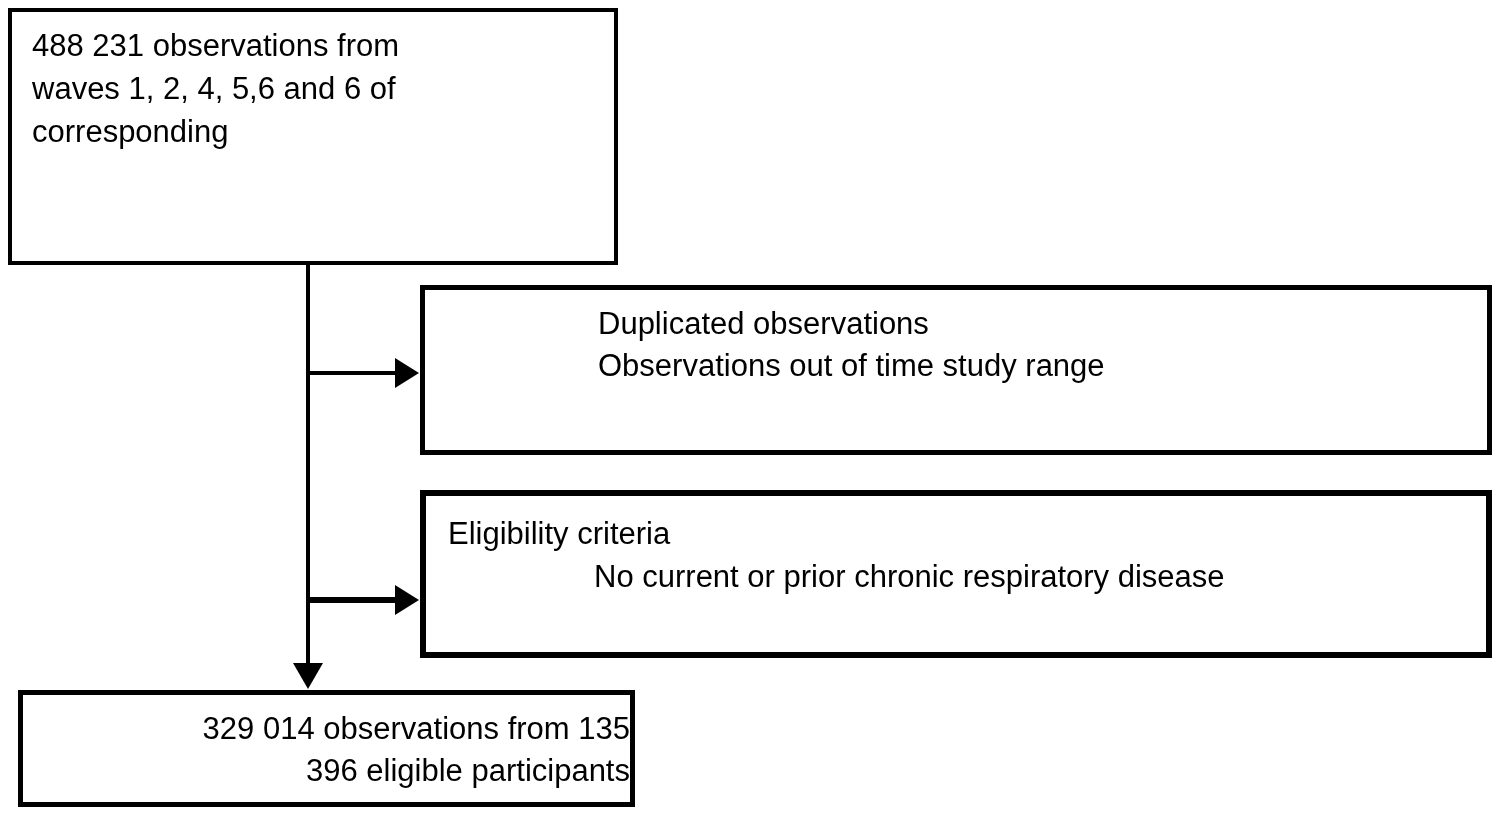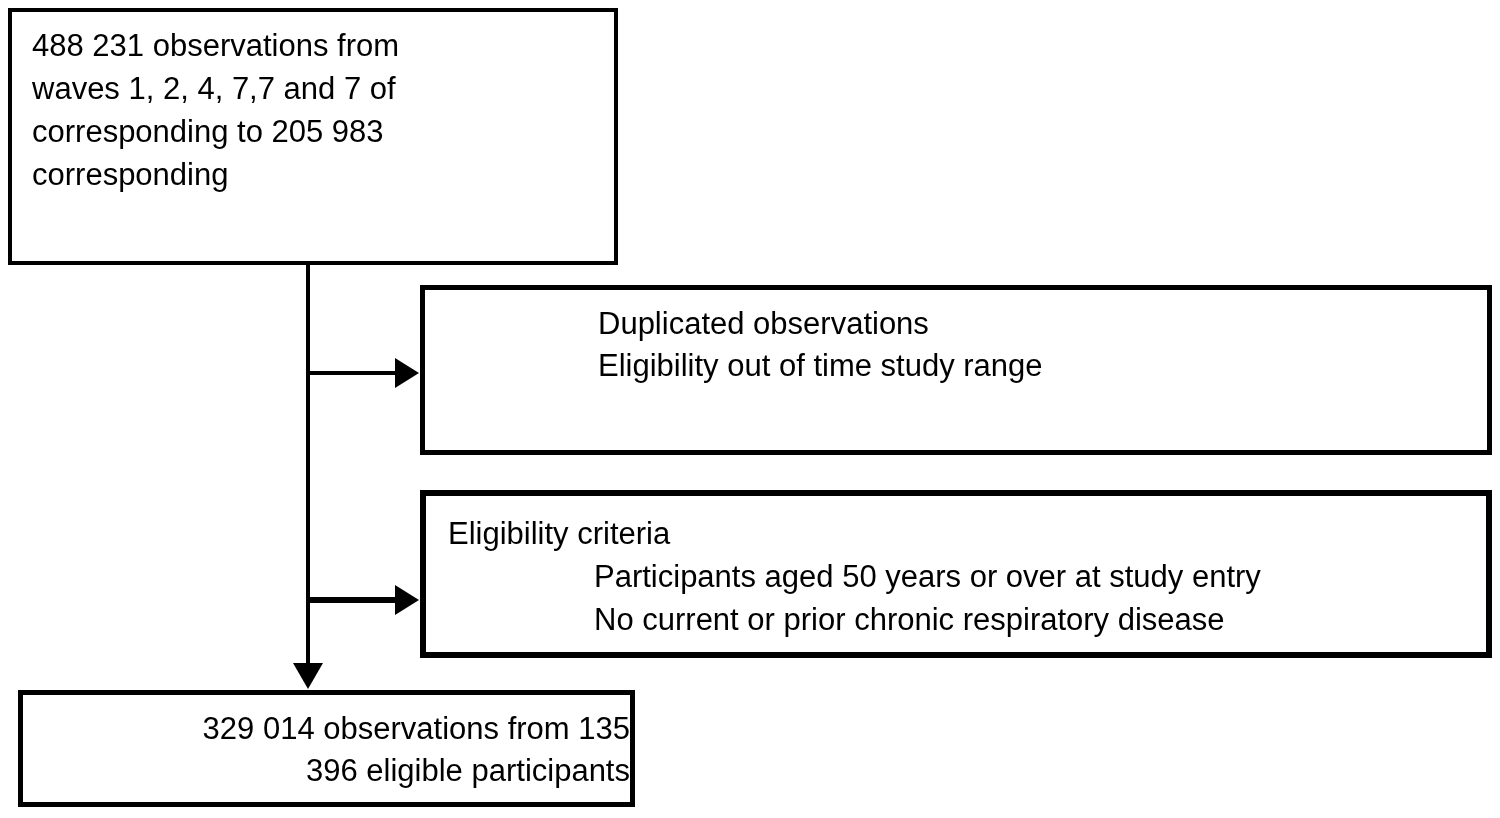--- a/index.html
+++ b/index.html
@@ -114,33 +114,31 @@
     display: block;
   }
 </style>
 </head>
 <body>
 
 <div class="canvas">
 
   <div class="flow-box box-source">
     <span class="line">488 231 observations from</span>
-    <span class="line">waves 1, 2, 4, 7,7 and 7 of</span>
-    <span class="line">corresponding to 205 983</span>
+    <span class="line">waves 1, 2, 4, 5,6 and 6 of</span>
     <span class="line">corresponding</span>
   </div>
 
   <div class="flow-box box-exclusions">
     <span class="line">Duplicated observations</span>
-    <span class="line">Eligibility out of time study range</span>
+    <span class="line">Observations out of time study range</span>
   </div>
 
   <div class="flow-box box-eligibility">
     <span class="line">Eligibility criteria</span>
-    <span class="line indent">Participants aged 50 years or over at study entry</span>
     <span class="line indent">No current or prior chronic respiratory disease</span>
   </div>
 
   <div class="flow-box box-result">
     <span class="line">329 014 observations from 135</span>
     <span class="line">396 eligible participants</span>
   </div>
 
   <div class="connector v-line"></div>
 

